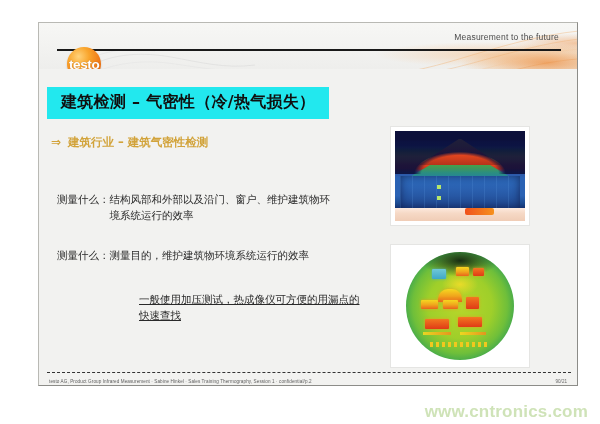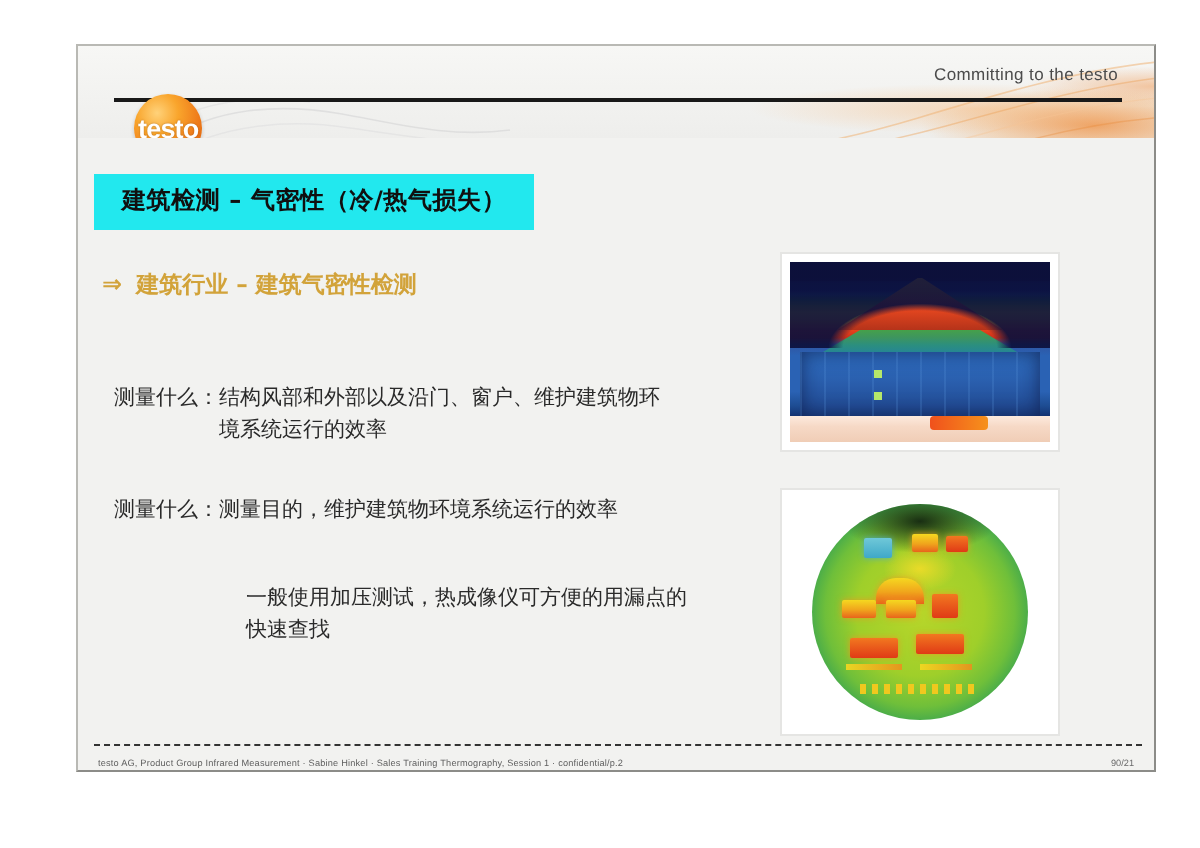--- a/index.html
+++ b/index.html
@@ -112,21 +112,21 @@
     width: 540px;
     height: 318px;
   }
 
   .title-box {
     position: absolute;
     left: 8px; top: 18px;
     padding: 5px 14px 6px 14px;
     background: #22e8ee;
     font-family: "DejaVu Sans", "Liberation Sans", sans-serif;
-    font-size: 12px;
+    font-size: 16px;
     font-weight: bold;
     color: #101010;
     letter-spacing: 0.3px;
     white-space: nowrap;
   }
 
   .subtitle-row {
     position: absolute;
     left: 12px; top: 66px;
     display: flex;
@@ -146,21 +146,21 @@
     font-family: "DejaVu Sans", "Liberation Sans", sans-serif;
     font-size: 10.5px;
     line-height: 16px;
     color: #2a2a2a;
   }
   .para-label { white-space: nowrap; text-align: center; }
   .para-text  { width: 230px; }
 
   #para-1 { left: 18px; top: 122px; }
   #para-2 { left: 18px; top: 178px; }
-  #para-3 { left: 84px; top: 222px; width: 230px; display: block; }
+  #para-3 { left: 100px; top: 222px; width: 230px; display: block; text-decoration: underline; }
 
   
   .thermal-card {
     position: absolute;
     background: #ffffff;
     padding: 4px;
     box-shadow: 0 0 0 1px rgba(0,0,0,0.05);
   }
   #thermal-building { left: 352px; top: 58px; width: 138px; height: 98px; }
   #thermal-house    { left: 352px; top: 176px; width: 138px; height: 122px; }
@@ -333,21 +333,21 @@
         <path d="M2,24 C22,12 48,8 76,12" stroke="#c3c3c7" stroke-width="0.7" fill="none" opacity="0.45"></path>
       </svg>
 
       <div class="header-rule"></div>
 
       <div class="logo-wrap">
         <div class="logo-ball"></div>
         <div class="logo-text">testo</div>
       </div>
 
-      <div class="header-tagline">Committing to the testo</div>
+      <div class="header-tagline">Measurement to the future</div>
     </div>
 
     <div class="slide-body">
 
       <div class="title-box">建筑检测 – 气密性（冷/热气损失）</div>
 
       <div class="subtitle-row">
         <span class="arrow-glyph">⇒</span>
         <span>建筑行业 – 建筑气密性检测</span>
       </div>
@@ -398,14 +398,15 @@
         </div>
       </div>
 
       <div class="footer-rule"></div>
       <div class="footer-text">testo AG, Product Group Infrared Measurement · Sabine Hinkel · Sales Training Thermography, Session 1 · confidential/p.2</div>
       <div class="footer-page">90/21</div>
     </div>
 
   </div>
 
+  <div class="watermark">www.cntronics.com</div>
 
 </div>
 
 </body></html>

